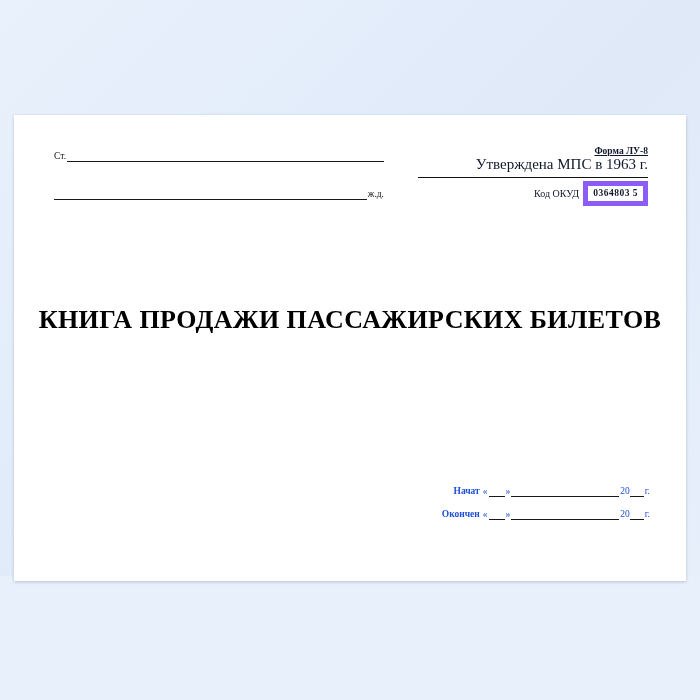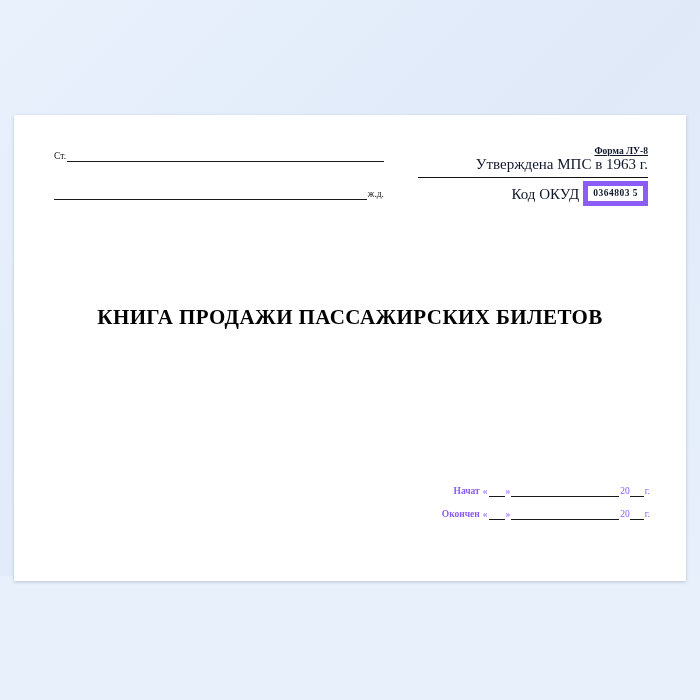--- a/index.html
+++ b/index.html
@@ -94,56 +94,56 @@
   }
   .okud-row {
     margin-top: 6px;
     display: flex;
     justify-content: flex-end;
     align-items: stretch;
     border-top: 1px solid #111;
     padding-top: 3px;
   }
   .okud-label {
-    font-size: 15px;
+    font-size: 10px;
     line-height: 14px;
     padding-right: 4px;
     align-self: center;
   }
   .okud-box {
     border: 5px solid #8b5cf6;
     font-size: 9.5px;
     font-weight: bold;
     line-height: 13px;
     padding: 1px 5px 1px 5px;
     letter-spacing: 0.5px;
   }
 
   
   .title {
     position: absolute;
     left: 0;
     top: 190px;
     width: 672px;
     text-align: center;
-    font-size: 21px;
+    font-size: 26px;
     font-weight: bold;
     letter-spacing: 0.4px;
     color: #000;
     font-family: "Liberation Serif", serif;
   }
 
   
   .dates {
     position: absolute;
     right: 36px;
     bottom: 50px;
     width: 300px;
     text-align: right;
-    color: #8b5cf6;
+    color: #1d4ed8;
   }
   .date-row {
     display: flex;
     justify-content: flex-end;
     align-items: flex-end;
     font-size: 9.5px;
     line-height: 12px;
     margin-bottom: 11px;
     white-space: nowrap;
   }

